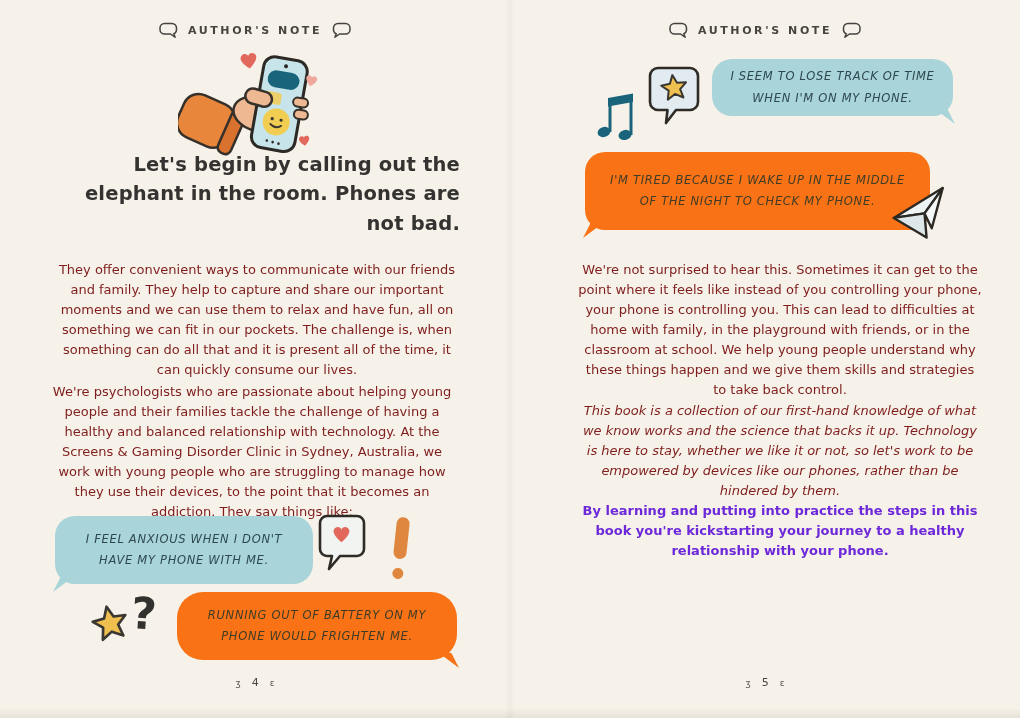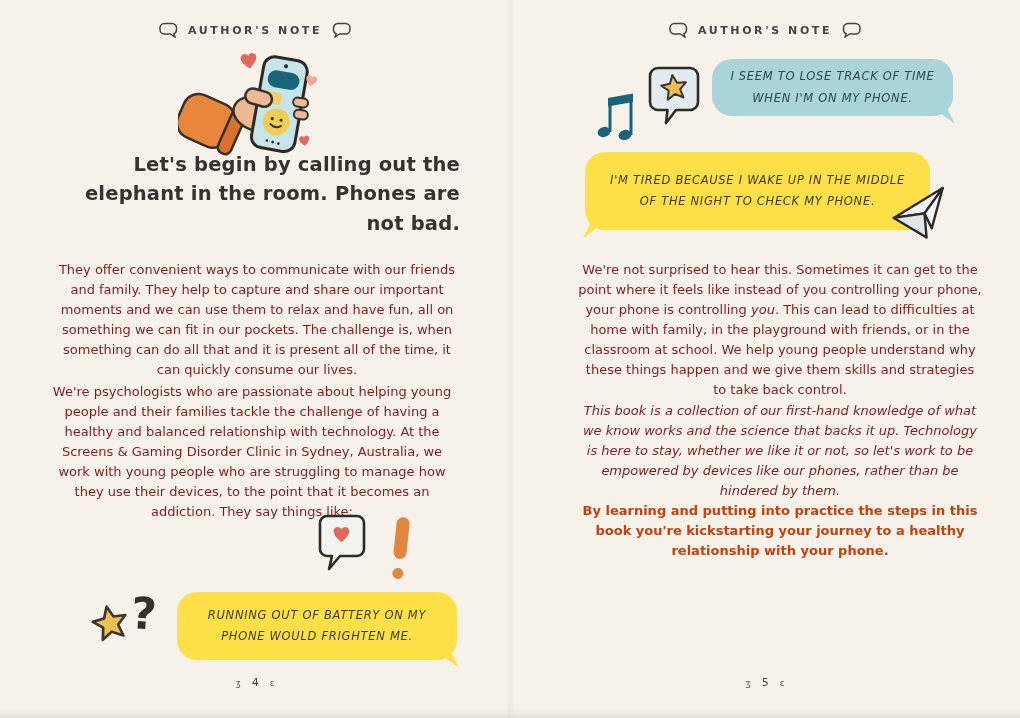--- a/index.html
+++ b/index.html
@@ -23,34 +23,34 @@
   .flipx{transform:scaleX(-1);}
 
   .heading{position:absolute;left:56px;top:150px;width:404px;text-align:right;
     font-size:19.5px;line-height:1.5;font-weight:bold;color:#353331;letter-spacing:.2px;}
 
   .body-text{position:absolute;width:404px;text-align:center;font-size:13px;line-height:20px;color:#7f1d1d;margin:0;}
   .lp1{left:55px;top:260px;}
   .lp2{left:50px;top:382px;}
   .rp1{left:578px;top:260px;}
   .rp2{left:578px;top:401px;font-style:italic;}
-  .rbold{left:578px;top:501px;font-weight:bold;color:#c2410c;}
-  .it{font-style:italic;}
+  .rbold{left:578px;top:501px;font-weight:bold;color:#6d28d9;}
+  .it{}
 
   .bubble{position:absolute;border-radius:20px;display:flex;align-items:center;justify-content:center;
     text-align:center;font-style:italic;font-size:11.5px;letter-spacing:.7px;font-weight:500;
     padding:10px 16px;box-sizing:border-box;line-height:1.85;}
   .bubble.blue{background:#a8d4da;color:#2f4850;}
-  .bubble.olive{background:#fde047;color:#3e3c26;}
+  .bubble.olive{background:#f97316;color:#3e3c26;}
   .tail{position:absolute;width:20px;height:15px;background:inherit;}
   .tail-bl{left:-2px;bottom:-8px;clip-path:polygon(0 100%,100% 0,38% 0);}
   .tail-br{right:-2px;bottom:-8px;clip-path:polygon(100% 100%,0 0,62% 0);}
 
   .b-left-blue{left:55px;top:516px;width:258px;height:68px;}
-  .b-left-olive{left:177px;top:592px;width:280px;height:68px;}
+  .b-left-olive{left:177px;top:592px;width:280px;height:68px;border-radius:26px;}
   .b-right-blue{left:712px;top:59px;width:241px;height:57px;}
   .b-right-olive{left:585px;top:152px;width:345px;height:78px;}
 
   .abs{position:absolute;}
   .excl{left:389px;top:517px;width:22px;transform:rotate(6deg);}
   .excl .bar{width:13px;height:42px;background:#e0873f;border-radius:7px;margin:0 auto;}
   .excl .dot{width:11px;height:11px;background:#e0873f;border-radius:50%;margin:9px auto 0;}
   .qmark{left:131px;top:592px;font-size:44px;font-weight:bold;color:#33312e;transform:rotate(4deg);line-height:1;}
 
   .page-num{position:absolute;top:676px;width:510px;display:flex;align-items:center;justify-content:center;gap:11px;
@@ -101,20 +101,24 @@
     </g>
     <path transform="translate(127,24) scale(0.8) rotate(12)" fill="#f0a79c" d="M10 16 C3.5 10.5,1.5 6,4.5 3.6 C6.8 1.9,9.3 3,10 5 C10.7 3,13.2 1.9,15.5 3.6 C18.5 6,16.5 10.5,10 16 Z"></path>
     <path transform="translate(118,87) scale(0.75) rotate(-8)" fill="#e2685c" d="M10 16 C3.5 10.5,1.5 6,4.5 3.6 C6.8 1.9,9.3 3,10 5 C10.7 3,13.2 1.9,15.5 3.6 C18.5 6,16.5 10.5,10 16 Z"></path>
   </svg>
 
   <div class="heading">Let's begin by calling out the elephant in the room. Phones are not bad.</div>
 
   <p class="body-text lp1">They offer convenient ways to communicate with our friends and family. They help to capture and share our important moments and we can use them to relax and have fun, all on something we can fit in our pockets. The challenge is, when something can do all that and it is present all of the time, it can quickly consume our lives.</p>
   <p class="body-text lp2">We're psychologists who are passionate about helping young people and their families tackle the challenge of having a healthy and balanced relationship with technology. At the Screens &amp; Gaming Disorder Clinic in Sydney, Australia, we work with young people who are struggling to manage how they use their devices, to the point that it becomes an addiction. They say things like:</p>
 
+  <div class="bubble blue b-left-blue">
+    <span>I FEEL ANXIOUS WHEN I DON'T HAVE MY PHONE WITH ME.</span>
+    <div class="tail tail-bl"></div>
+  </div>
 
   <svg class="abs" style="left:317px;top:513px;width:50px;height:62px" viewBox="0 0 50 62">
     <path d="M10 3 h30 a7 7 0 0 1 7 7 v26 a7 7 0 0 1 -7 7 h-17 l-11 13 l3 -13 h-5 a7 7 0 0 1 -7 -7 v-26 a7 7 0 0 1 7 -7 z" fill="#f1f4f1" stroke="#2e2b27" stroke-width="2.6" stroke-linejoin="round"></path>
     <path transform="translate(13,11) scale(1.35)" fill="#e2685c" d="M8.5 13.5 C3 9,1.2 5,3.8 3 C5.8 1.5,8 2.5,8.5 4.2 C9 2.5,11.2 1.5,13.2 3 C15.8 5,14 9,8.5 13.5 Z"></path>
   </svg>
 
   <div class="abs excl">
     <div class="bar"></div>
     <div class="dot"></div>
   </div>

